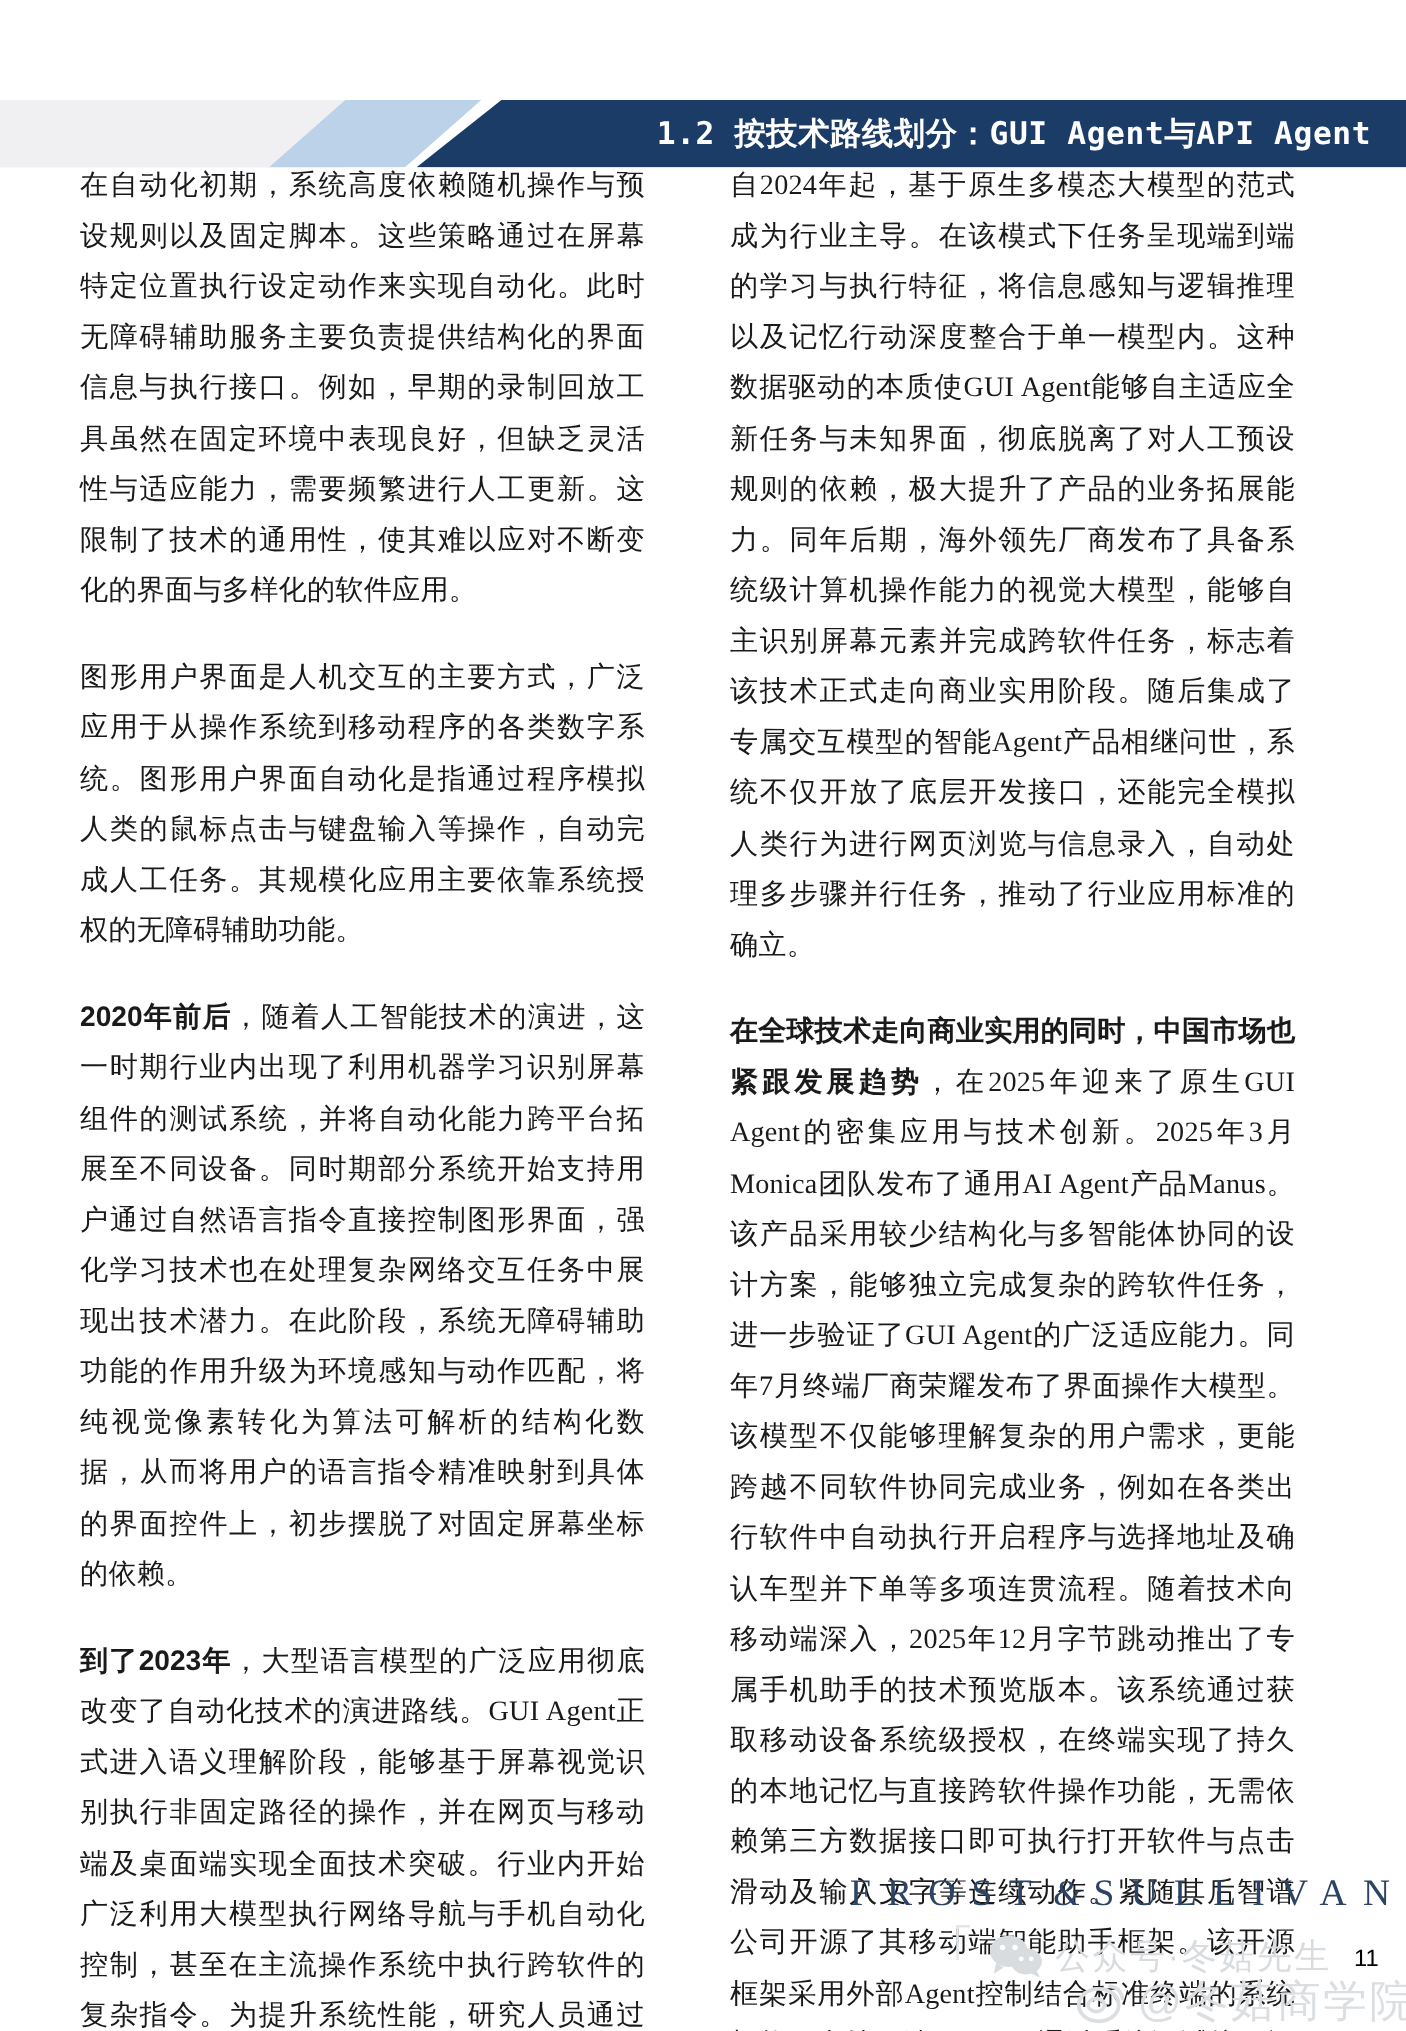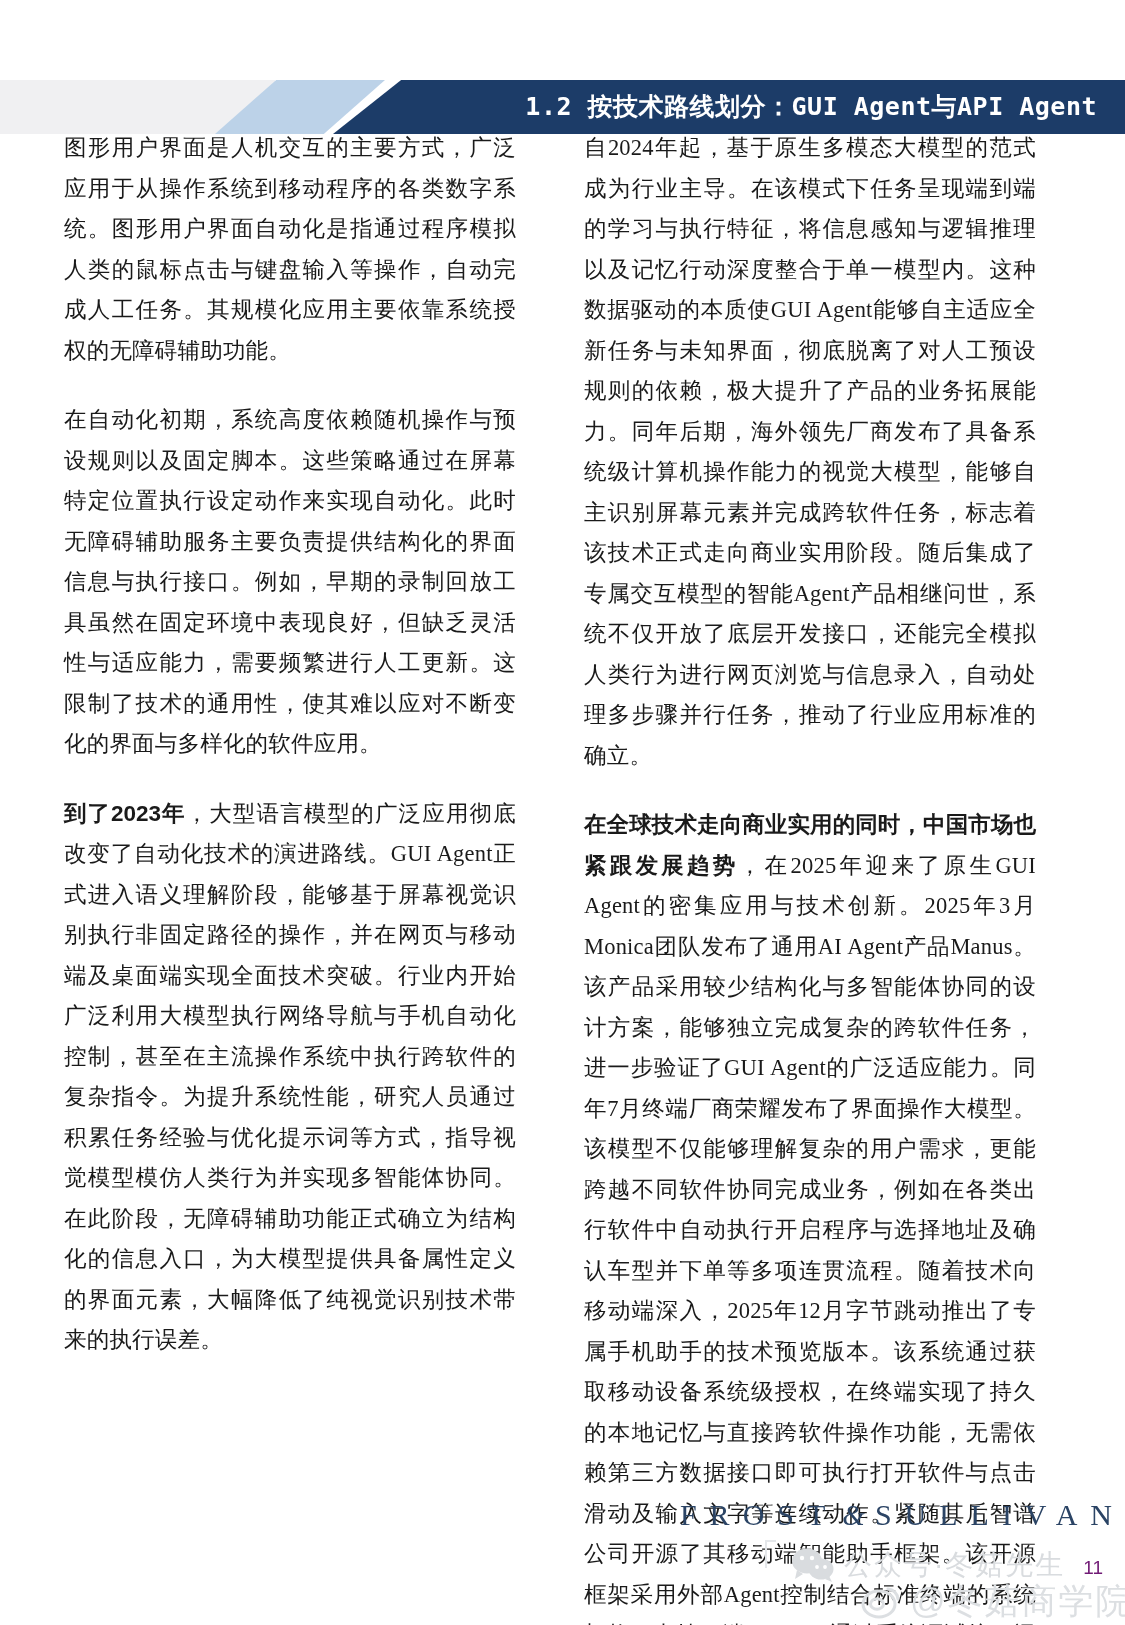--- a/index.html
+++ b/index.html
@@ -114,21 +114,21 @@
     padding: 0 4px;
   }
 
   
   .page-number {
     position: absolute;
     right: 22px;
     top: 1557px;
     font-family: "Liberation Sans", "DejaVu Sans", sans-serif;
     font-size: 19px;
-    color: #701a75;
+    color: #000000;
   }
 
   
   .watermark {
     position: absolute;
     right: 10px;
     top: 1540px;
     width: 350px;
     height: 85px;
     pointer-events: none;
@@ -180,24 +180,25 @@
 <div class="header">
   <div class="header-band-gray"></div>
   <div class="header-band-light"></div>
   <div class="header-band-dark"></div>
   <div class="header-title">1.2 按技术路线划分：GUI Agent与API Agent</div>
 </div>
 
 <div class="columns">
 
   <div class="col col-left">
+    <p class="para"><span>在自动化初期，系统高度依赖随机操作与预设规则以及固定脚本。这些策略通过在屏幕特定位置执行设定动作来实现自动化。此时无障碍辅助服务主要负责提供结构化的界面信息与执行接口。例如，早期的录制回放工具虽然在固定环境中表现良好，但缺乏灵活性与适应能力，需要频繁进行人工更新。这限制了技术的通用性，使其难以应对不断变化的界面与多样化的软件应用。</span></p>
+
     <p class="para"><span>图形用户界面是人机交互的主要方式，广泛应用于从操作系统到移动程序的各类数字系统。图形用户界面自动化是指通过程序模拟人类的鼠标点击与键盘输入等操作，自动完成人工任务。其规模化应用主要依靠系统授权的无障碍辅助功能。</span></p>
 
-    <p class="para"><span>在自动化初期，系统高度依赖随机操作与预设规则以及固定脚本。这些策略通过在屏幕特定位置执行设定动作来实现自动化。此时无障碍辅助服务主要负责提供结构化的界面信息与执行接口。例如，早期的录制回放工具虽然在固定环境中表现良好，但缺乏灵活性与适应能力，需要频繁进行人工更新。这限制了技术的通用性，使其难以应对不断变化的界面与多样化的软件应用。</span></p>
-
+    <p class="para"><span class="lead">2020年前后</span><span>，随着人工智能技术的演进，这一时期行业内出现了利用机器学习识别屏幕组件的测试系统，并将自动化能力跨平台拓展至不同设备。同时期部分系统开始支持用户通过自然语言指令直接控制图形界面，强化学习技术也在处理复杂网络交互任务中展现出技术潜力。在此阶段，系统无障碍辅助功能的作用升级为环境感知与动作匹配，将纯视觉像素转化为算法可解析的结构化数据，从而将用户的语言指令精准映射到具体的界面控件上，初步摆脱了对固定屏幕坐标的依赖。</span></p>
 
     <p class="para"><span class="lead">到了2023年</span><span>，大型语言模型的广泛应用彻底改变了自动化技术的演进路线。GUI Agent正式进入语义理解阶段，能够基于屏幕视觉识别执行非固定路径的操作，并在网页与移动端及桌面端实现全面技术突破。行业内开始广泛利用大模型执行网络导航与手机自动化控制，甚至在主流操作系统中执行跨软件的复杂指令。为提升系统性能，研究人员通过积累任务经验与优化提示词等方式，指导视觉模型模仿人类行为并实现多智能体协同。在此阶段，无障碍辅助功能正式确立为结构化的信息入口，为大模型提供具备属性定义的界面元素，大幅降低了纯视觉识别技术带来的执行误差。</span></p>
   </div>
 
   <div class="col col-right">
     <p class="para"><span>自2024年起，基于原生多模态大模型的范式成为行业主导。在该模式下任务呈现端到端的学习与执行特征，将信息感知与逻辑推理以及记忆行动深度整合于单一模型内。这种数据驱动的本质使GUI Agent能够自主适应全新任务与未知界面，彻底脱离了对人工预设规则的依赖，极大提升了产品的业务拓展能力。同年后期，海外领先厂商发布了具备系统级计算机操作能力的视觉大模型，能够自主识别屏幕元素并完成跨软件任务，标志着该技术正式走向商业实用阶段。随后集成了专属交互模型的智能Agent产品相继问世，系统不仅开放了底层开发接口，还能完全模拟人类行为进行网页浏览与信息录入，自动处理多步骤并行任务，推动了行业应用标准的确立。</span></p>
 
     <p class="para"><span class="lead">在全球技术走向商业实用的同时，中国市场也紧跟发展趋势</span><span>，在2025年迎来了原生GUI Agent的密集应用与技术创新。2025年3月Monica团队发布了通用AI Agent产品Manus。该产品采用较少结构化与多智能体协同的设计方案，能够独立完成复杂的跨软件任务，进一步验证了GUI Agent的广泛适应能力。同年7月终端厂商荣耀发布了界面操作大模型。该模型不仅能够理解复杂的用户需求，更能跨越不同软件协同完成业务，例如在各类出行软件中自动执行开启程序与选择地址及确认车型并下单等多项连贯流程。随着技术向移动端深入，2025年12月字节跳动推出了专属手机助手的技术预览版本。该系统通过获取移动设备系统级授权，在终端实现了持久的本地记忆与直接跨软件操作功能，无需依赖第三方数据接口即可执行打开软件与点击滑动及输入文字等连续动作。紧随其后智谱公司开源了其移动端智能助手框架。该开源框架采用外部Agent控制结合标准终端的系统架构，支持云端AI Agent通过系统调试接口远程控制安卓设备并自动完成各类任务。值得注意的是，各类终端助手与开源框架均依赖系统级无障碍权限，能直接读取通讯与支付等敏感信息。若无严格的权限管控，技术规模化应用将面临严重的安全风险。</span></p>
   </div>
 

